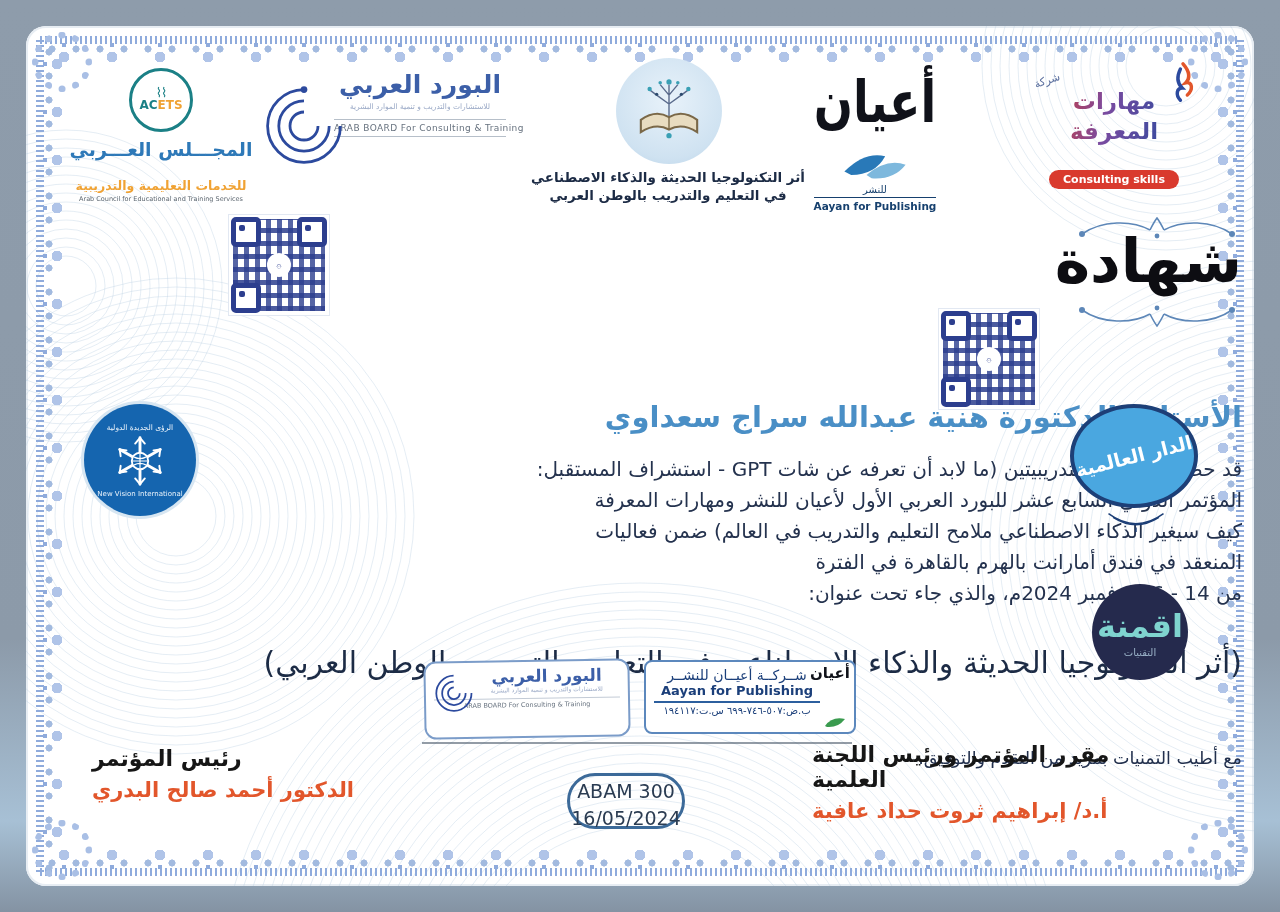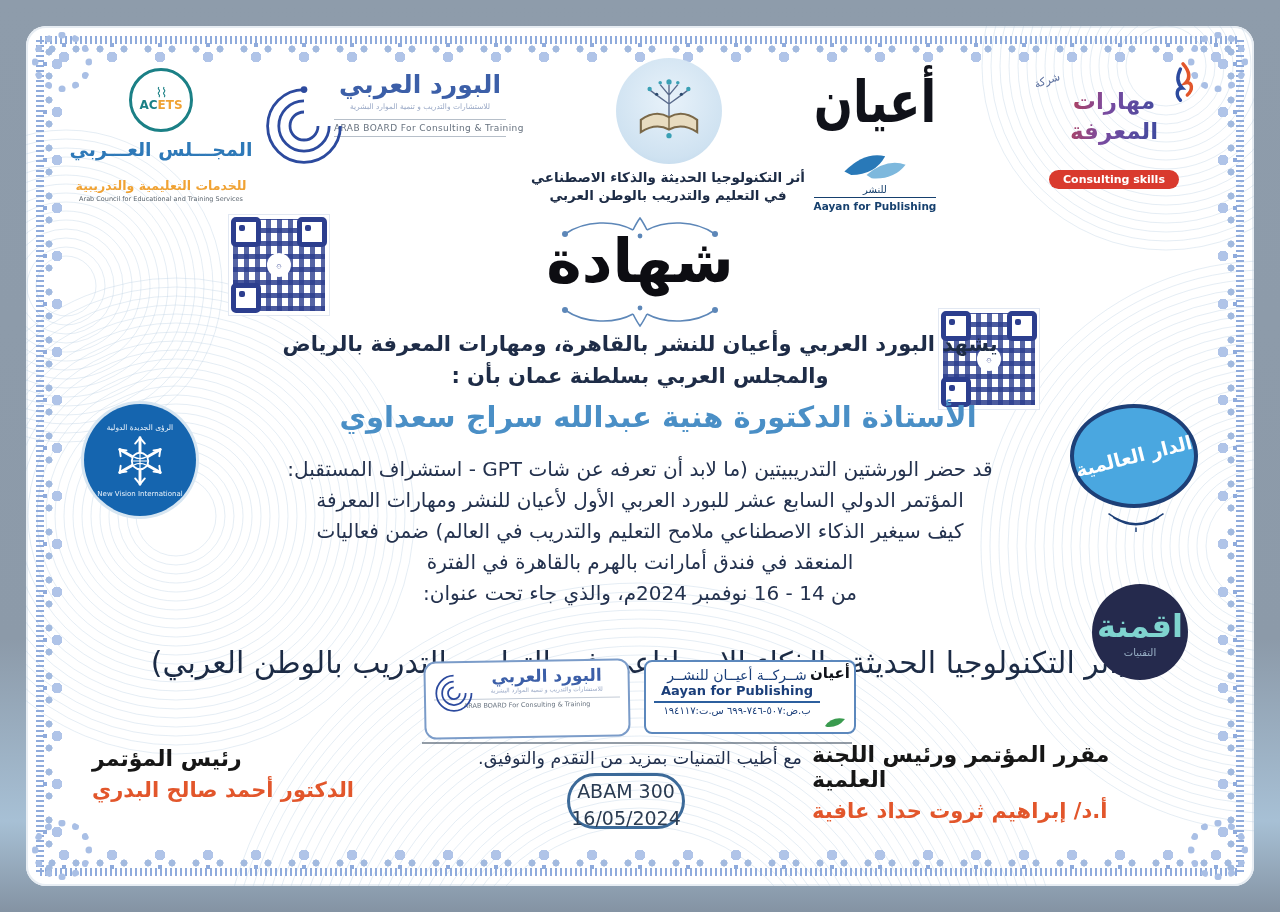--- a/index.html
+++ b/index.html
@@ -2,21 +2,21 @@
 <html lang="ar"><head>
 <meta charset="utf-8">
 <style>
   html,body{margin:0;padding:0;}
   #canvas{position:relative;width:1280px;height:912px;overflow:hidden;
     font-family:"DejaVu Sans",sans-serif;
     background:linear-gradient(180deg,#8e9cab 0%,#8c9aa9 70%,#a7c0d5 90%,#8493a3 100%);}
   #cert{position:absolute;left:26px;top:26px;width:1228px;height:860px;
     background:#ffffff;border-radius:20px;overflow:hidden;box-shadow:0 0 0 2px #e7edf3 inset;}
   .abs{position:absolute;}
-  .ctr{left:0;right:0;text-align:center;}
+  .ctr{left:0;right:12px;text-align:right;}
   .ar{direction:rtl;}
   svg{display:block;}
 
   
   #guilloche{position:absolute;left:0;top:0;z-index:0;}
   #guilloche circle{fill:none;stroke:#b9cfe2;stroke-width:.75;opacity:.5;}
 
   
   .lace{position:absolute;z-index:1;pointer-events:none;}
   .lace-top,.lace-bottom{left:14px;right:14px;height:32px;
@@ -391,24 +391,20 @@
           <path d="M78 14 q4 -8 7 -12 q3 4 7 12"></path>
         </g>
         <g fill="#5d87b8">
             <circle cx="10" cy="18" r="3"></circle>
             <circle cx="160" cy="18" r="3"></circle>
             <circle cx="85" cy="20" r="2.4"></circle>
           </g>
       </svg>
     </div>
 
-    <div class="abs z ctr intro ar">
-      <div>يشهد البورد العربي وأعيان للنشر بالقاهرة، ومهارات المعرفة بالرياض</div>
-      <div>والمجلس العربي بسلطنة عمان بأن :</div>
-    </div>
     <div class="abs z ctr recipient ar">الأستاذة الدكتورة هنية عبدالله سراج سعداوي</div>
     <div class="abs z ctr bodytxt ar">
       <div>قد حضر الورشتين التدريبيتين (ما لابد أن تعرفه عن شات GPT - استشراف المستقبل:</div>
       <div>المؤتمر الدولي السابع عشر للبورد العربي الأول لأعيان للنشر ومهارات المعرفة</div>
       <div>كيف سيغير الذكاء الاصطناعي ملامح التعليم والتدريب في العالم) ضمن فعاليات</div>
       <div>المنعقد في فندق أمارانت بالهرم بالقاهرة في الفترة</div>
       <div>من 14 - 16 نوفمبر 2024م، والذي جاء تحت عنوان:</div>
     </div>
     <div class="abs z ctr workshop ar">(أثر التكنولوجيا الحديثة والذكاء الاصطناعي في التعليم والتدريب بالوطن العربي)</div>
 

